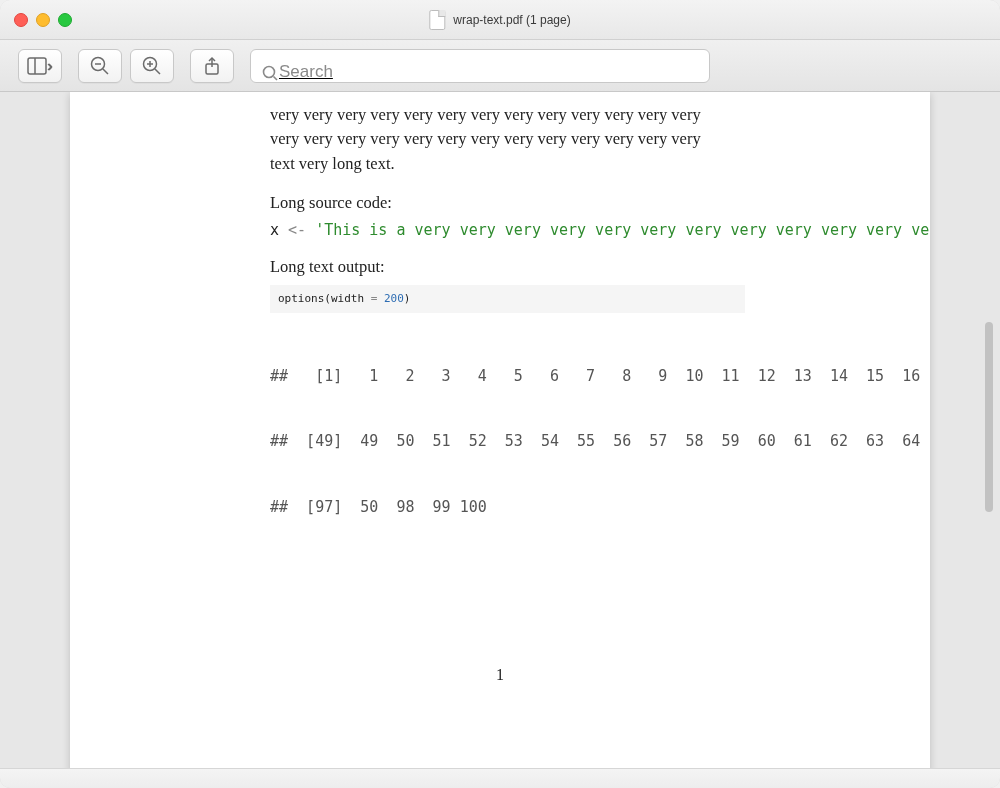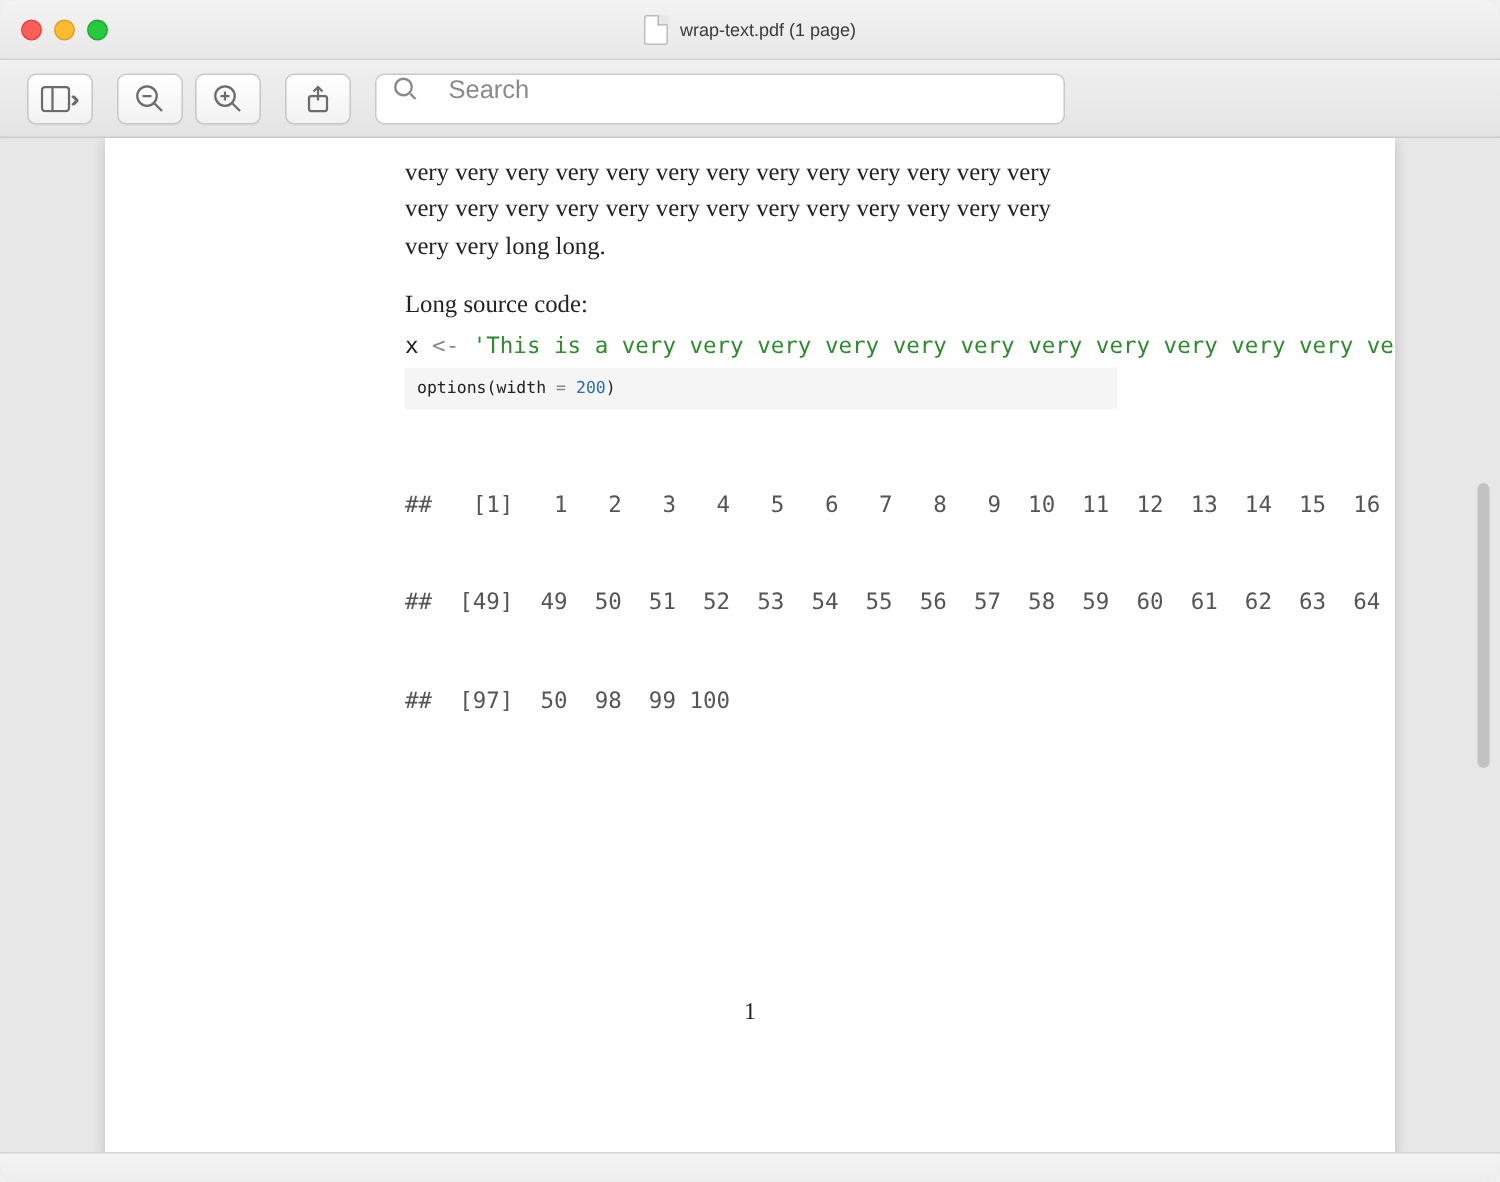--- a/index.html
+++ b/index.html
@@ -51,23 +51,24 @@
   }
   .tb-group { display: flex; gap: 8px; }
   .search-wrap {
     flex: 1;
     max-width: 460px;
     height: 34px;
     background: #fff;
     border: 1px solid #c8c8c8;
     border-radius: 6px;
     display: flex;
-    align-items: flex-start;
+    align-items: flex-end;
     padding: 0 10px;
-    gap: 20px;
+    gap: 0;
+    text-decoration: underline;
   }
   .search-input {
     border: none; outline: none; flex: 1; font-size: 17px; color: #777; background: transparent;
   }
   .search-input::placeholder { color: #8a8a8a; }
 
   svg { display: block; }
 
   
   .viewer {
@@ -191,26 +192,27 @@
     </svg>
     <input class="search-input" type="text" placeholder="Search" style="">
   </div>
 </div>
 
 <div class="viewer">
   <div class="page">
     <div class="page-inner">
       <p class="serif-p">very very very very very very very very very very very very very</p>
       <p class="serif-p">very very very very very very very very very very very very very</p>
-      <p class="serif-p">very very long long.</p>
+      <p class="serif-p">text very long text.</p>
 
       <p class="heading">Long source code:</p>
 
       <div class="code-inline"><span>x </span><span class="op">&lt;-</span><span class="green"> 'This is a very very very very very very very very very very very very</span></div>
 
+      <p class="heading">Long text output:</p>
 
       <div class="code-block">
         <div class="code-line"><span>options</span><span>(width </span><span class="op">=</span><span class="num"> 200</span><span>)</span></div>
       </div>
 
       <div class="output-block">
         <div>##   [1]   1   2   3   4   5   6   7   8   9  10  11  12  13  14  15  16  17</div>
         <div>##  [49]  49  50  51  52  53  54  55  56  57  58  59  60  61  62  63  64  65</div>
         <div>##  [97]  50  98  99 100</div>
       </div>

